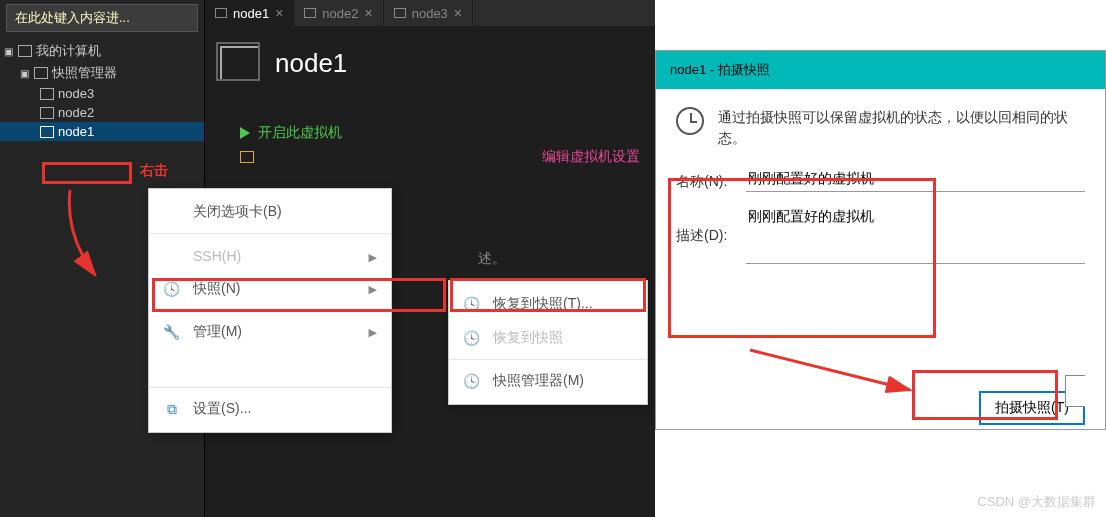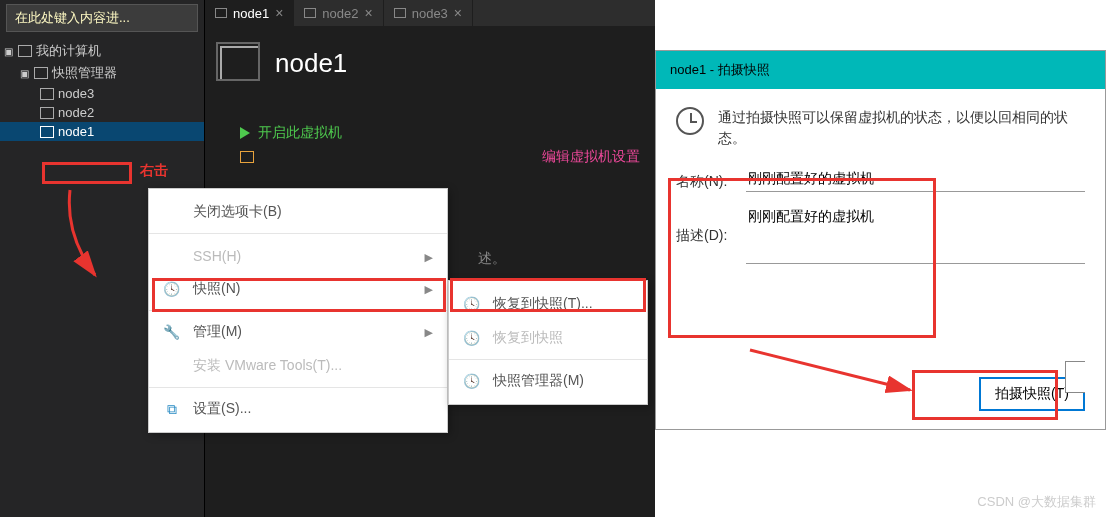--- a/index.html
+++ b/index.html
@@ -31,42 +31,42 @@
     .big-icon::before { content: ""; position: absolute; left: -6px; top: -6px; width: 40px; height: 35px; border: 2px solid #666; }
     .main-title { font-size: 26px; font-weight: normal; color: #fff; }
     .action-row { display: flex; align-items: center; gap: 8px; padding: 3px 0 3px 20px; font-size: 14px; }
     .play { color: #4ec94e; margin-top: 40px; }
     .play-ico { width: 0; height: 0; border-left: 10px solid #4ec94e; border-top: 6px solid transparent; border-bottom: 6px solid transparent; }
     .edit { color: #ec4899; justify-content: space-between; }
     .edit-ico { width: 14px; height: 12px; border: 1px solid #e8a33d; position: relative; }
     .desc-frag { position: absolute; left: 478px; top: 250px; color: #888; font-size: 14px; }
     
     .ctx-menu { position: absolute; background: #fff; border: 1px solid #ccc; box-shadow: 2px 2px 8px rgba(0,0,0,0.3); font-size: 14px; color: #555; padding: 6px 0; }
-    .ctx1 { left: 148px; top: 188px; width: 300px; }
+    .ctx1 { left: 148px; top: 188px; width: 244px; }
     .ctx2 { left: 448px; top: 280px; width: 200px; }
     .ctx-item { display: flex; align-items: center; padding: 8px 14px; gap: 12px; position: relative; }
     .ctx-item.disabled { color: #bbb; align-items: flex-end; }
     .ctx-item .ico { width: 18px; height: 18px; display: flex; align-items: center; justify-content: center; color: #2b8cc4; }
     .ctx-item.disabled .ico { color: #bbb; }
     .ctx-item .arrow { position: absolute; right: 14px; color: #888; font-size: 11px; }
     .ctx-sep { height: 1px; background: #e5e5e5; margin: 4px 0; }
     
     .dialog { position: absolute; left: 655px; top: 50px; width: 451px; height: 380px; background: #fff; border: 1px solid #999; }
     .dlg-title { background: #00b8b8; color: #000; padding: 10px 14px; font-size: 13px; }
     .dlg-body { padding: 18px 20px; font-size: 14px; color: #333; }
     .dlg-info { display: flex; gap: 14px; margin-bottom: 18px; }
     .clock-ico { width: 28px; height: 28px; border: 2px solid #555; border-radius: 50%; position: relative; flex-shrink: 0; }
     .clock-ico::before { content: ""; position: absolute; left: 12px; top: 4px; width: 2px; height: 9px; background: #555; }
     .clock-ico::after { content: ""; position: absolute; left: 12px; top: 12px; width: 7px; height: 2px; background: #555; }
     .dlg-info-text { flex: 1; line-height: 1.5; }
     .dlg-row { display: flex; align-items: center; margin-bottom: 12px; gap: 10px; }
     .dlg-label { width: 60px; padding-top: 4px; }
     .dlg-input { flex: 1; border: none; border-bottom: 1px solid #999; padding: 4px 2px; font-size: 14px; font-family: inherit; }
     .dlg-textarea { flex: 1; border: none; border-bottom: 1px solid #999; padding: 4px 2px; font-size: 14px; font-family: inherit; height: 60px; resize: none; }
-    .dlg-buttons { position: absolute; bottom: 18px; right: 20px; display: flex; gap: 10px; }
+    .dlg-buttons { position: absolute; bottom: 4px; right: 20px; display: flex; gap: 10px; }
     .dlg-btn { border: 1px solid #888; background: #fff; padding: 6px 14px; font-size: 14px; font-family: inherit; }
     .dlg-btn.primary { border: 2px solid #0078d4; }
     .btn-frag { position: absolute; right: 0; bottom: 18px; width: 20px; height: 32px; border: 1px solid #888; border-right: none; background: #fff; }
     
     .red-box { position: absolute; border: 3px solid #e8342f; pointer-events: none; }
     .rb-node1 { left: 42px; top: 162px; width: 90px; height: 22px; }
     .rb-snap { left: 152px; top: 278px; width: 294px; height: 34px; }
     .rb-take { left: 450px; top: 278px; width: 196px; height: 34px; }
     .rb-form { left: 668px; top: 178px; width: 268px; height: 160px; }
     .rb-btn { left: 912px; top: 370px; width: 146px; height: 50px; }
@@ -159,21 +159,20 @@
     <span class="arrow">▶</span>
   </div>
   <div class="ctx-sep"></div>
   <div class="ctx-item">
     <span class="ico">🔧</span>
     <span>管理(M)</span>
     <span class="arrow">▶</span>
   </div>
   <div class="ctx-item disabled">
     <span class="ico"></span>
-    <span>安装 VMware Tools(T)...</span>
   </div>
   <div class="ctx-sep"></div>
   <div class="ctx-item">
     <span class="ico">⧉</span>
     <span>设置(S)...</span>
   </div>
 </div>
 
 <div class="ctx-menu ctx2">
   <div class="ctx-item">

